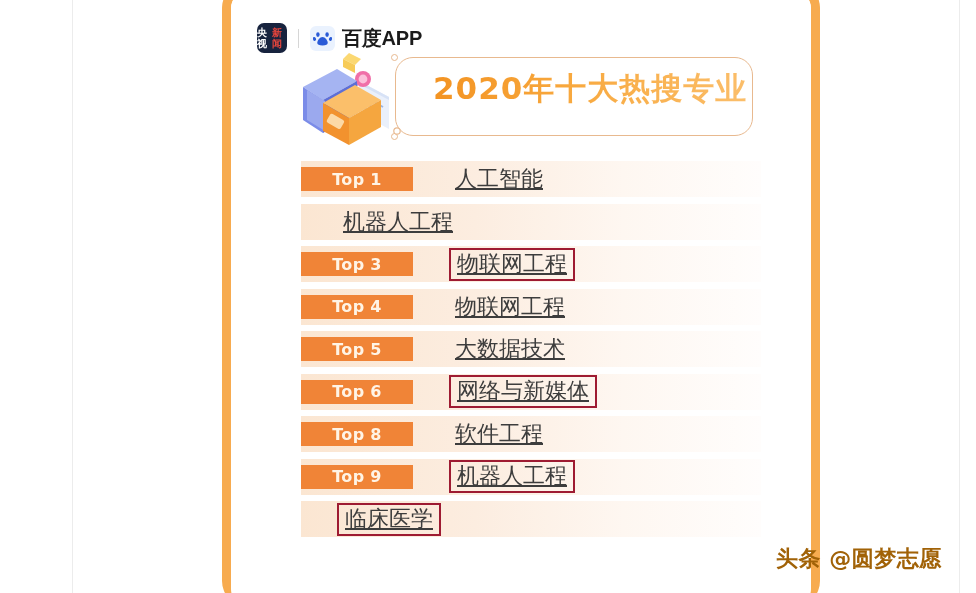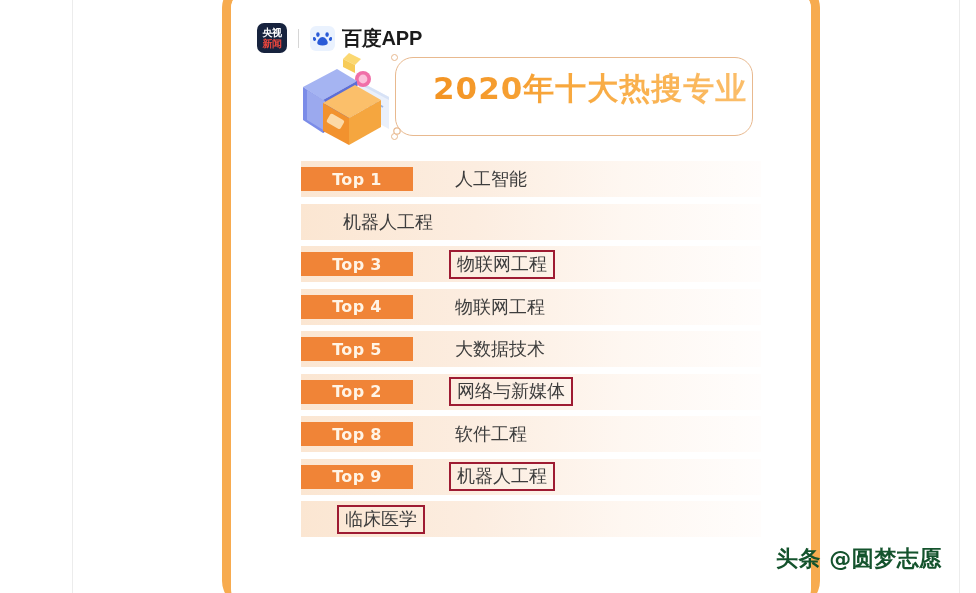--- a/index.html
+++ b/index.html
@@ -60,21 +60,21 @@
     display: flex;
     align-items: center;
     height: 30px;
   }
   .cctv-logo {
     width: 30px;
     height: 30px;
     border-radius: 7px;
     background: #17233e;
     display: flex;
-    flex-direction: column;
+    flex-direction: row;
     align-items: center;
     justify-content: center;
     overflow: hidden;
     flex: none;
   }
   .cctv-line {
     font-size: 10px;
     line-height: 11px;
     font-weight: bold;
     letter-spacing: -0.5px;
@@ -195,40 +195,41 @@
     align-items: center;
     justify-content: center;
     color: #FFF4E6;
     font-size: 16px;
     font-weight: bold;
     letter-spacing: 0.3px;
     font-family: "DejaVu Sans", "Liberation Sans", sans-serif;
   }
   .major {
     margin-left: 42px;
-    font-size: 18px;
+    font-size: 22px;
     color: #3d3d3d;
     white-space: nowrap;
     font-family: "DejaVu Sans", "Liberation Sans", sans-serif;
+    text-decoration: underline;
   }
   .row.marked .major {
     border: 2px solid #9E1B32;
     padding: 3px 6px 4px 6px;
     margin-left: 36px;
     line-height: 1;
   }
 
   
   #watermark {
     position: absolute;
     left: 776px;
     top: 544px;
     font-size: 22px;
     font-weight: bold;
-    color: #14532d;
+    color: #a16207;
     white-space: nowrap;
     letter-spacing: 0.5px;
     font-family: "DejaVu Sans", "Liberation Sans", sans-serif;
   }
 </style>
 </head>
 <body>
 
 <div id="page">
 
@@ -309,21 +310,21 @@
           </div>
           <div class="row">
             <div class="rank-badge">Top 4</div>
             <div class="major">物联网工程</div>
           </div>
           <div class="row">
             <div class="rank-badge">Top 5</div>
             <div class="major">大数据技术</div>
           </div>
           <div class="row marked">
-            <div class="rank-badge">Top 2</div>
+            <div class="rank-badge">Top 6</div>
             <div class="major">网络与新媒体</div>
           </div>
           <div class="row">
             <div class="rank-badge">Top 8</div>
             <div class="major">软件工程</div>
           </div>
           <div class="row marked">
             <div class="rank-badge">Top 9</div>
             <div class="major">机器人工程</div>
           </div>

